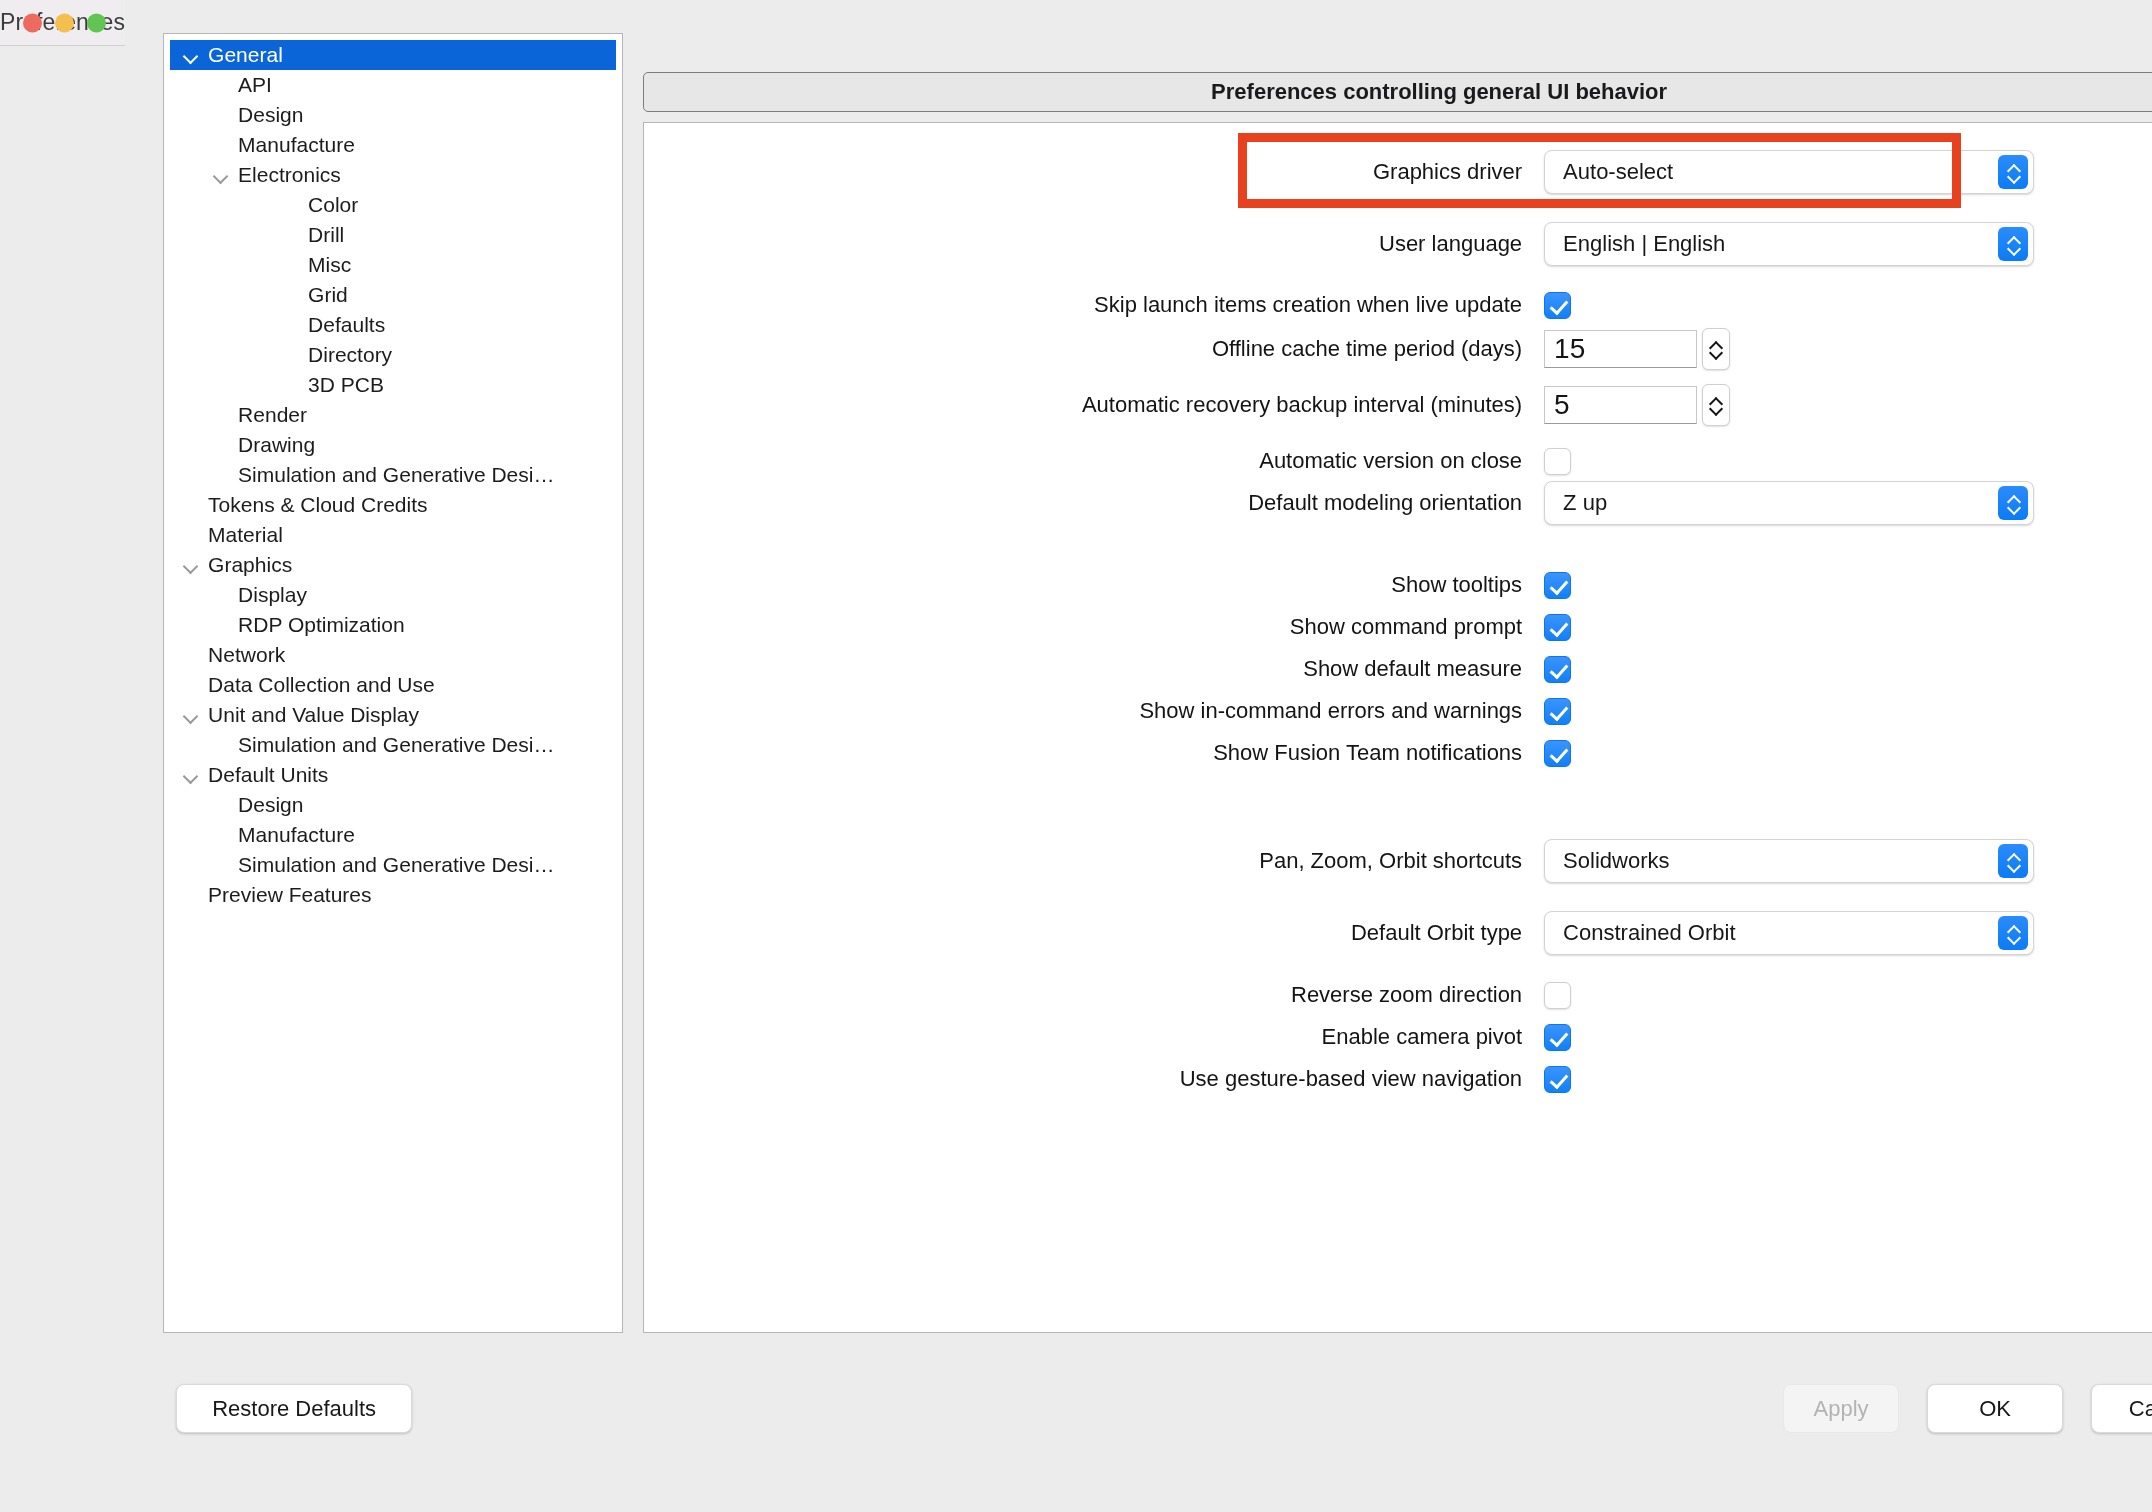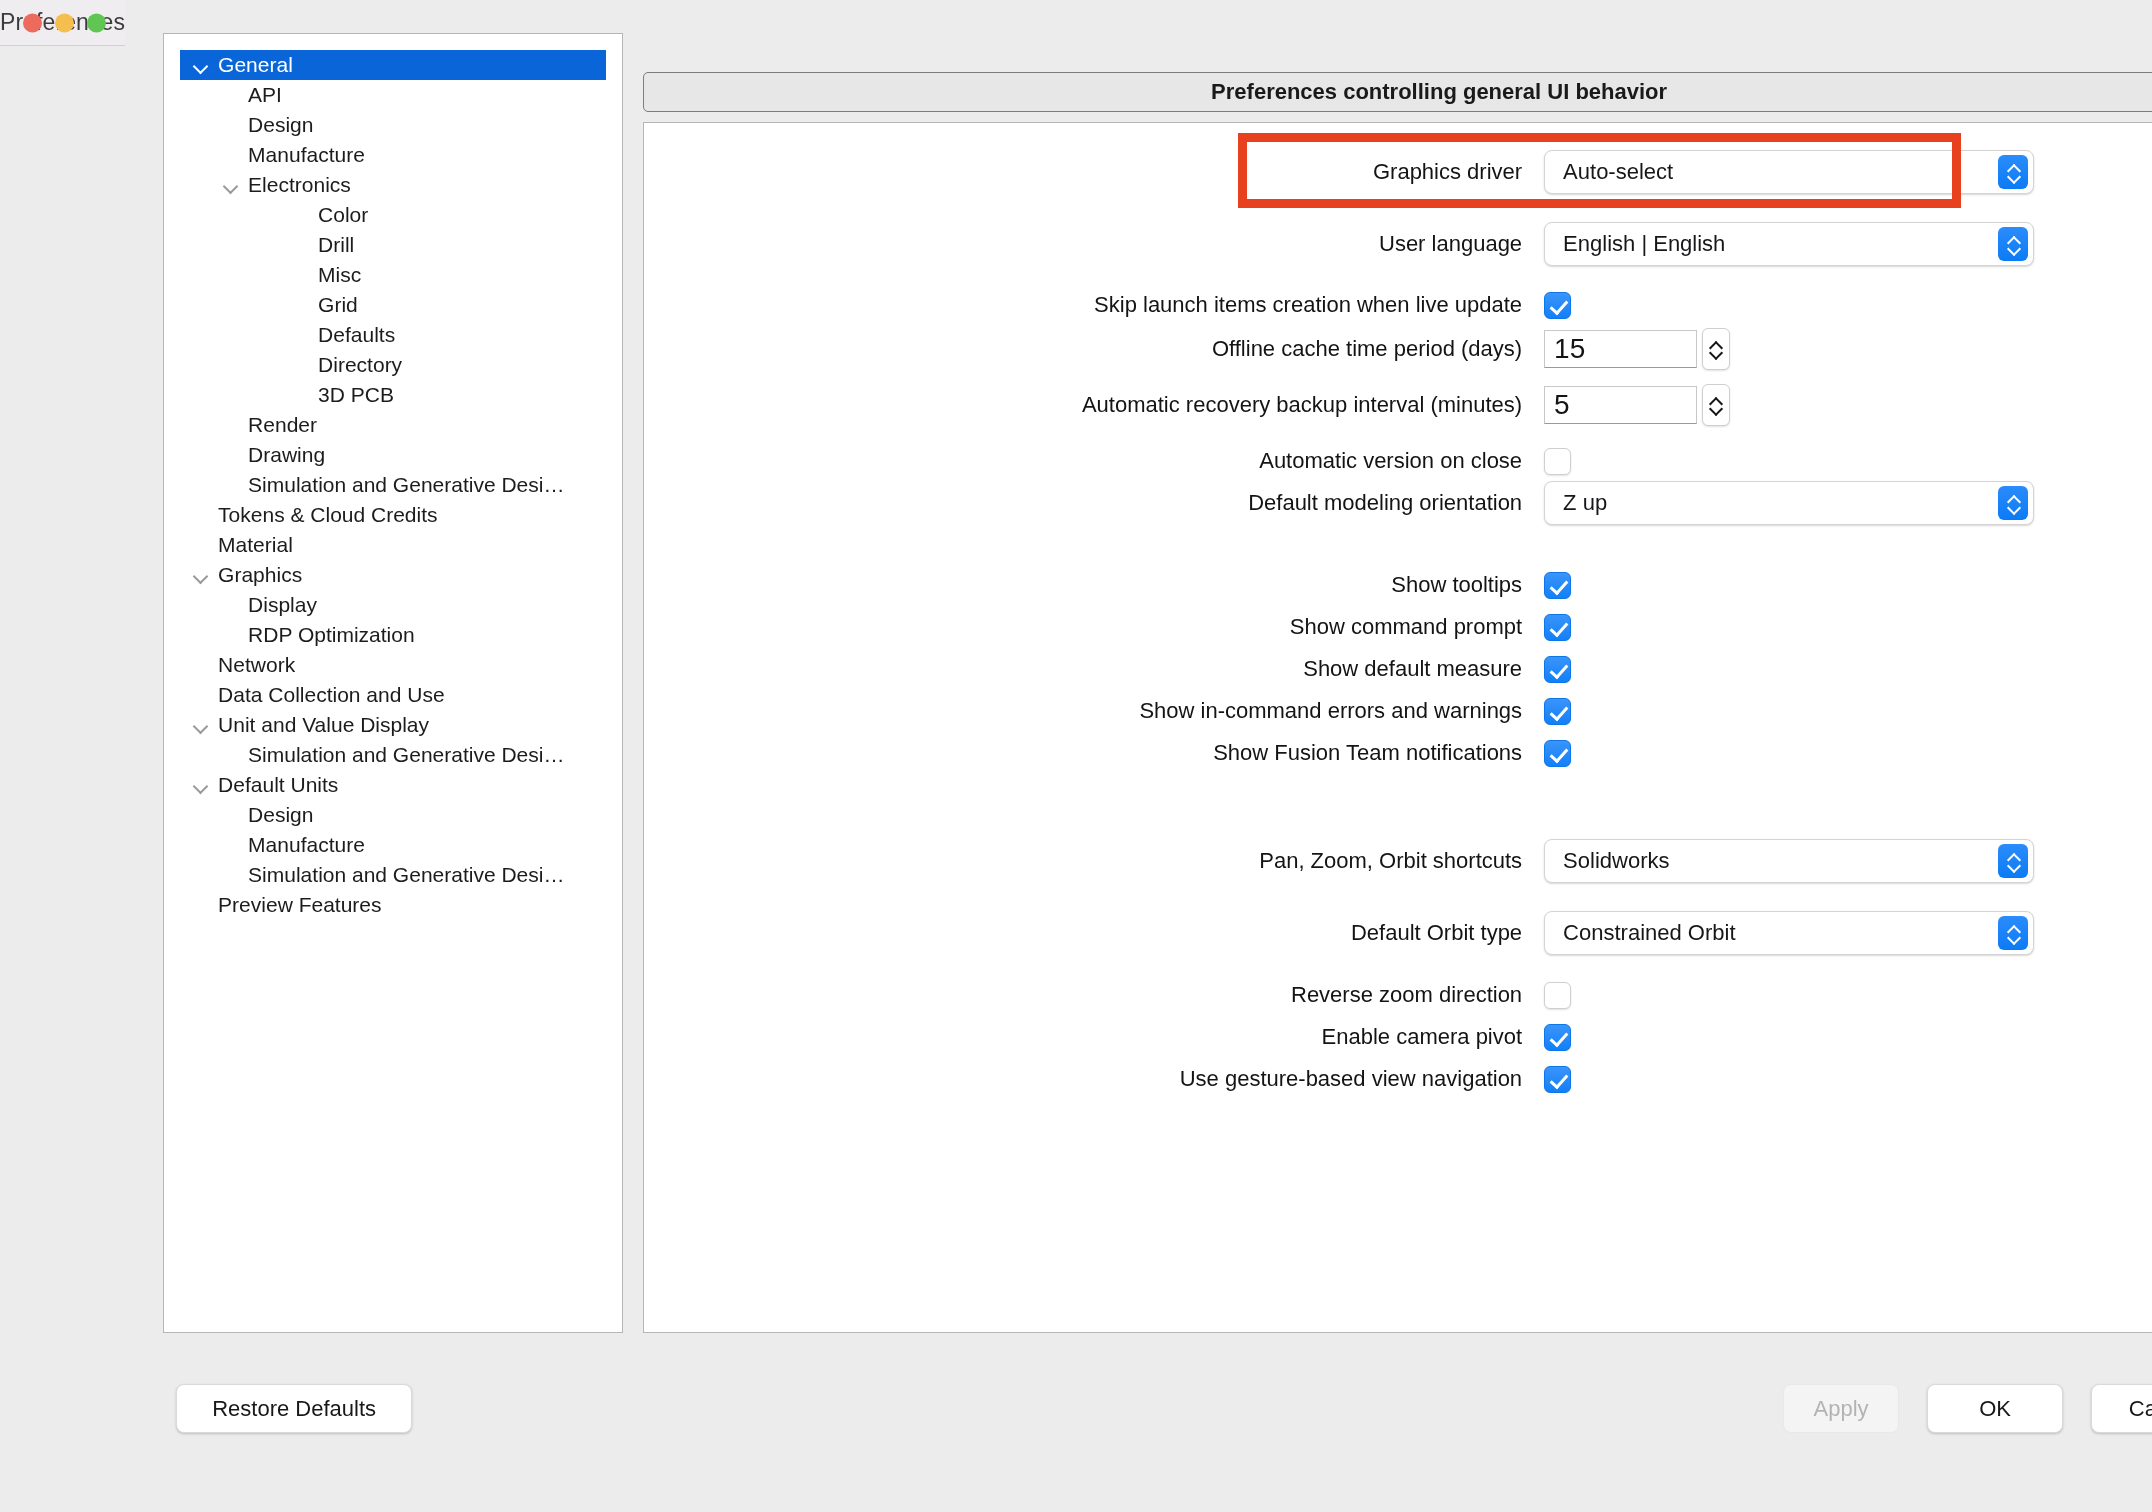--- a/index.html
+++ b/index.html
@@ -74,21 +74,21 @@
     top: 33px;
     width: 460px;
     height: 1300px;
     background: #ffffff;
     border: 1px solid #b6b6b6;
     box-sizing: border-box;
     overflow: hidden;
   }
   .tree {
     padding: 0;
-    margin: 16px;
+    margin: 6px;
     list-style: none;
   }
   .tree-row {
     height: 30px;
     display: flex;
     align-items: center;
     font-size: 21px;
     color: #1c1c1e;
     box-sizing: border-box;
     white-space: nowrap;

